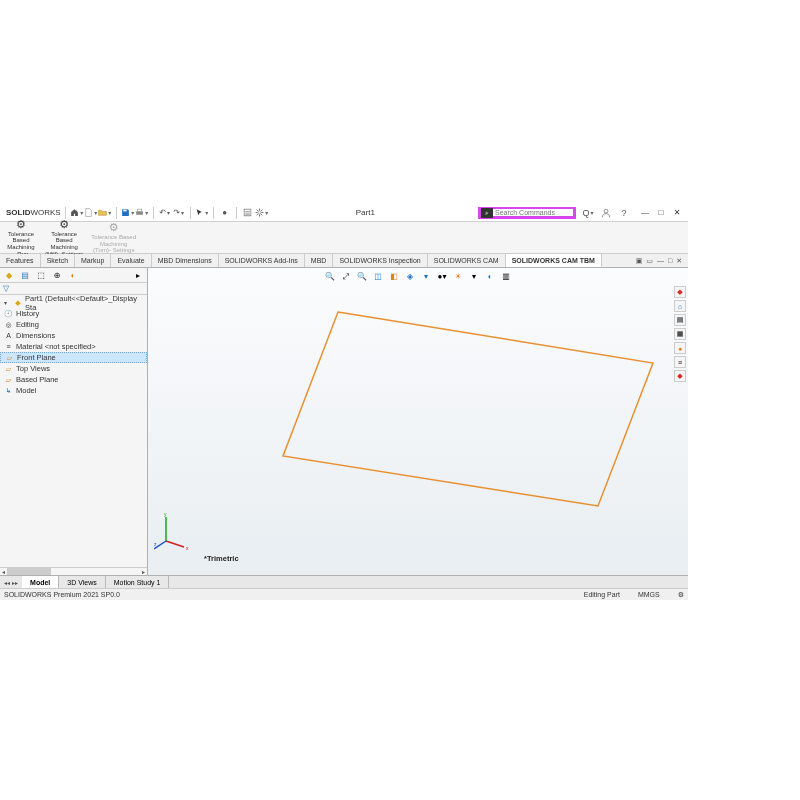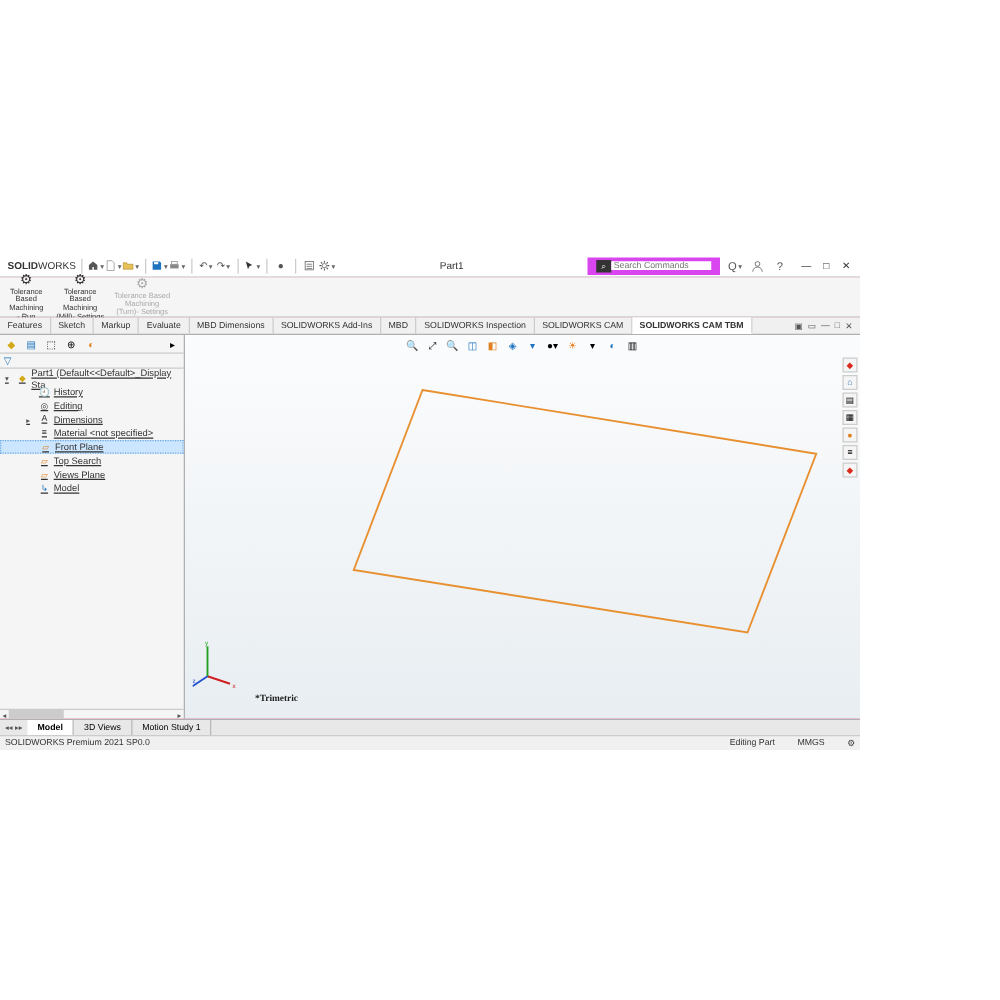--- a/index.html
+++ b/index.html
@@ -11,21 +11,21 @@
 .titlebar .logo { display: flex; align-items: center; gap: 2px; }
 .titlebar .logo-3ds { color: #da291c; font-size: 10px; font-weight: bold; font-style: italic; }
 .titlebar .logo-text { color: #333; font-size: 8px; }
 .titlebar .logo-text b { font-weight: bold; }
 .titlebar .sep { width: 1px; height: 12px; background: #ccc; margin: 0 4px; }
 .titlebar .qa-icon { width: 14px; height: 14px; display: flex; align-items: center; justify-content: center; font-size: 8px; color: #555; cursor: pointer; }
 .titlebar .qa-icon svg { width: 9px; height: 9px; }
 .titlebar .dd { font-size: 6px; color: #666; margin-left: 1px; }
 .titlebar .spacer { flex: 1; }
 .titlebar .doc-title { font-size: 8px; color: #333; }
-.titlebar .search-box { display: flex; align-items: center; border: 7px solid #d946ef; height: 12px; margin-left: 16px; }
+.titlebar .search-box { display: flex; align-items: center; border: 3px solid #d946ef; height: 12px; margin-left: 16px; }
 .titlebar .search-btn { width: 12px; height: 10px; background: #333; color: #fff; font-size: 7px; display: flex; align-items: center; justify-content: center; }
 .titlebar .search-input { border: none; font-size: 7px; padding: 0 2px; width: 80px; outline: none; }
 .titlebar .right-icons { display: flex; align-items: center; gap: 6px; margin-left: 6px; }
 .titlebar .right-icons .icn { width: 12px; height: 12px; display: flex; align-items: center; justify-content: center; color: #555; font-size: 9px; }
 .titlebar .win-controls { display: flex; gap: 2px; margin-left: 8px; }
 .titlebar .win-controls div { width: 14px; height: 10px; display: flex; align-items: center; justify-content: center; font-size: 8px; color: #333; cursor: pointer; }
 
 
 .ribbon { height: 32px; background: #f5f5f5; border-bottom: 1px solid #ccc; display: flex; align-items: stretch; padding: 1px 2px; gap: 2px; }
 .ribbon-btn { display: flex; flex-direction: column; align-items: center; justify-content: center; padding: 0 3px; min-width: 38px; font-size: 6px; color: #333; line-height: 1.1; cursor: pointer; }
@@ -40,38 +40,38 @@
 .cmd-tabs .doc-controls { display: flex; align-items: center; gap: 4px; padding: 0 6px; font-size: 7px; color: #555; }
 
 
 .main { flex: 1; display: flex; overflow: hidden; position: relative; }
 
 
 .left-panel { width: 148px; background: #f5f5f5; border-right: 1px solid #b0b0b0; display: flex; flex-direction: column; }
 .lp-toolbar { height: 15px; display: flex; align-items: center; padding: 0 3px; gap: 4px; border-bottom: 1px solid #ccc; }
 .lp-toolbar .tbicon { width: 12px; height: 12px; display: flex; align-items: center; justify-content: center; font-size: 8px; }
 .lp-filter { height: 12px; border-bottom: 1px solid #ccc; display: flex; align-items: center; padding: 0 3px; font-size: 8px; color: #1e73be; }
-.tree { flex: 1; overflow: hidden; padding: 2px 0; font-size: 7.5px; color: #333; text-decoration: underline; }
+.tree { flex: 1; overflow: hidden; padding: 2px 0; font-size: 7.5px; color: #333; }
 .tree-row { display: flex; align-items: center; height: 11px; padding: 0 4px; gap: 3px; cursor: pointer; }
 .tree-row.selected { background: #cde6ff; border: 1px dotted #6aa8e0; }
 .tree-row .ticon { width: 9px; height: 9px; display: flex; align-items: center; justify-content: center; font-size: 7px; }
 .tree-row .arrow { width: 7px; font-size: 6px; color: #555; }
-.tree-row.indent1 { padding-left: 31px; }
+.tree-row.indent1 { padding-left: 4px; }
 .lp-scroll { height: 8px; border-top: 1px solid #ccc; display: flex; }
 .lp-scroll .thumb { width: 30%; background: #ccc; }
 
 
 .viewport { flex: 1; background: linear-gradient(180deg, #fbfcfd 0%, #eef2f5 70%, #e8eef2 100%); position: relative; }
 .heads-up { position: absolute; top: 2px; left: 50%; transform: translateX(-50%); display: flex; gap: 3px; }
 .heads-up .hicon { width: 13px; height: 13px; display: flex; align-items: center; justify-content: center; font-size: 8px; }
 .right-toolbar { position: absolute; right: 2px; top: 18px; display: flex; flex-direction: column; gap: 2px; }
 .right-toolbar .ricon2 { width: 12px; height: 12px; background: #f5f5f5; border: 1px solid #ccc; display: flex; align-items: center; justify-content: center; font-size: 7px; }
 .plane-rect { position: absolute; }
 .triad { position: absolute; left: 6px; bottom: 24px; }
-.trimetric-lbl { position: absolute; left: 56px; bottom: 12px; font-size: 7.5px; font-weight: bold; color: #222; font-family: Liberation Serif, serif; }
+.trimetric-lbl { position: absolute; left: 56px; bottom: 12px; font-size: 7.5px; font-weight: bold; color: #222; }
 
 
 .bottom-tabs { height: 13px; background: #e8e8e8; border-top: 1px solid #b0b0b0; display: flex; align-items: stretch; font-size: 7px; }
 .btab { padding: 0 8px; display: flex; align-items: center; border-right: 1px solid #b8b8b8; cursor: pointer; }
 .btab.active { background: #fff; font-weight: 600; }
 .btab-arrows { display: flex; align-items: center; padding: 0 4px; gap: 2px; color: #555; font-size: 6px; }
 
 
 .statusbar { height: 12px; background: #f0f0f0; border-top: 1px solid #ccc; display: flex; align-items: center; font-size: 7px; color: #333; padding: 0 4px; }
 .statusbar .spacer { flex: 1; }
@@ -261,25 +261,25 @@
         <div class="tree-row indent1">
           <span class="ticon">≡</span>
           <span>Material &lt;not specified&gt;</span>
         </div>
         <div class="tree-row indent1 selected">
           <span class="ticon col-orange">▱</span>
           <span>Front Plane</span>
         </div>
         <div class="tree-row indent1">
           <span class="ticon col-orange">▱</span>
-          <span>Top Search</span>
+          <span>Top Views</span>
         </div>
         <div class="tree-row indent1">
           <span class="ticon col-orange">▱</span>
-          <span>Views Plane</span>
+          <span>Based Plane</span>
         </div>
         <div class="tree-row indent1">
           <span class="ticon col-blue">↳</span>
           <span>Model</span>
         </div>
       </div>
       <div class="lp-scroll">
           <span style="font-size:6px;color:#555;padding:0 2px;">◂</span>
           <div class="thumb"></div>
           <span style="flex:1"></span>

